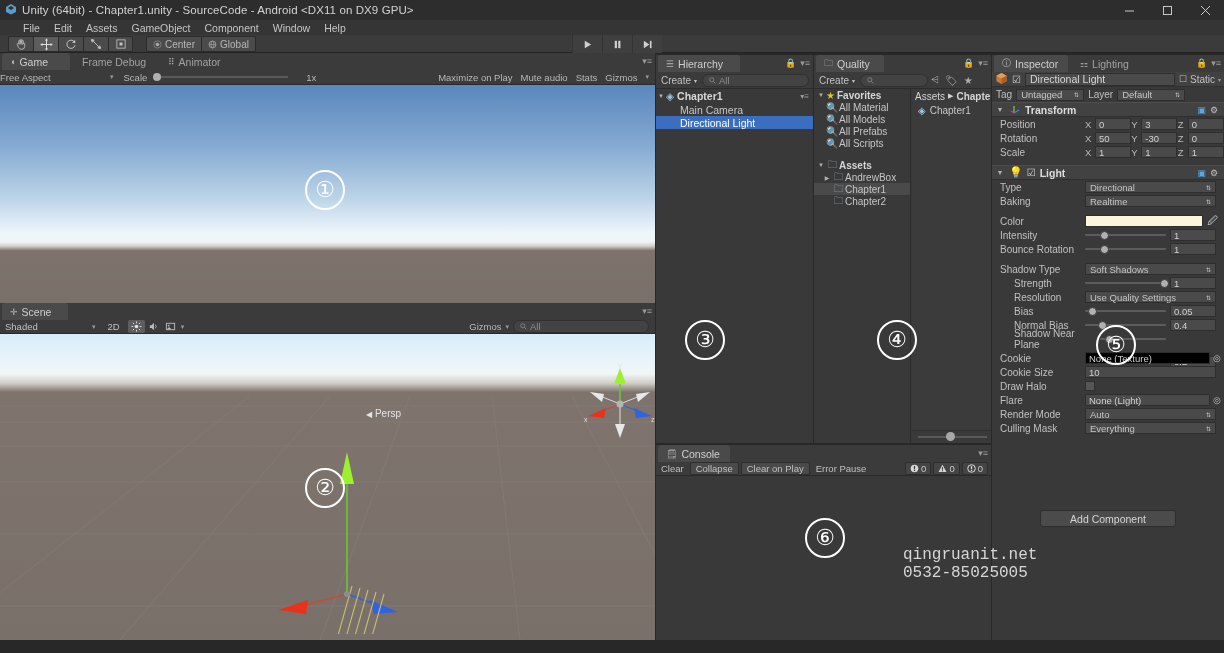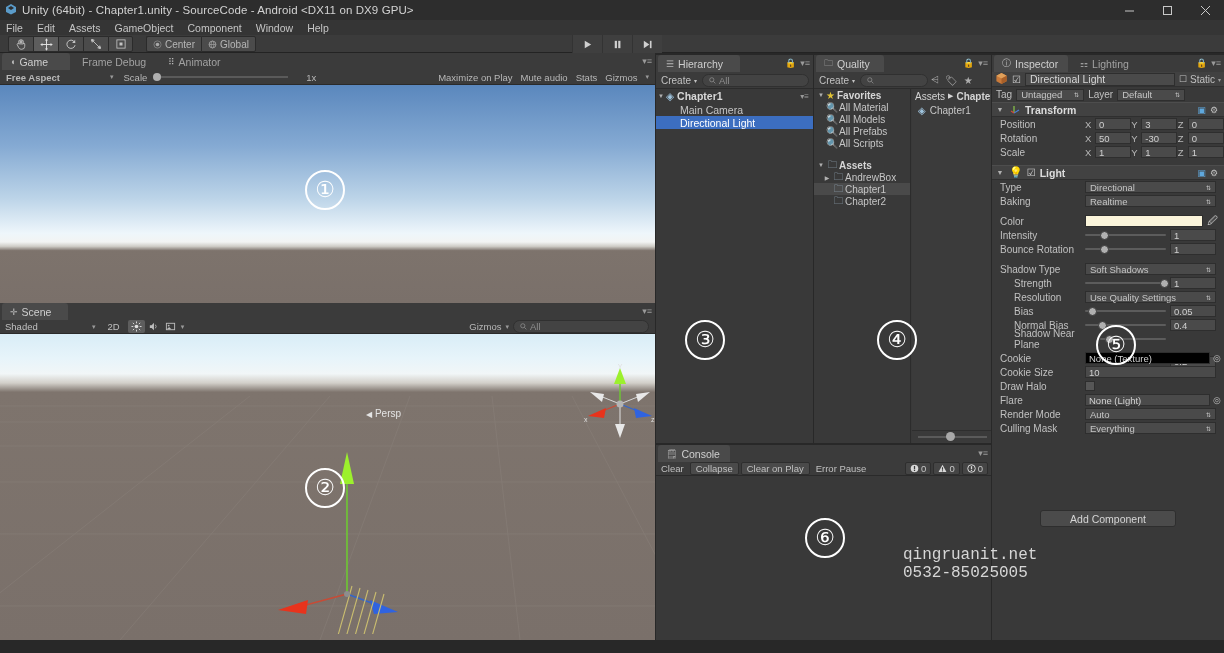--- a/index.html
+++ b/index.html
@@ -20,21 +20,21 @@
   .titlebar .ti { width:22px; text-align:center; color:#7fb4d8; font-size:11px; }
   .titlebar .tt { color:#d2d2d2; font-size:11.5px; letter-spacing:.1px; }
   .winbtns { position:absolute; right:0; top:0; height:20px; display:flex; }
   .winbtn { width:38px; height:20px; display:flex; align-items:center; justify-content:center;
             color:#c8c8c8; font-size:12px; }
   .winbtn svg { display:block; }
 
   
   .menubar {
     position:absolute; left:0; top:20px; width:1224px; height:15px;
-    background:#353535; display:flex; align-items:center; padding-left:6px;
+    background:#353535; display:flex; align-items:center; padding-left:23px;
   }
   .menubar span { color:#c5c5c5; font-size:10.5px; margin-right:14px; }
 
   
   .maintool {
     position:absolute; left:0; top:35px; width:1224px; height:18px;
     background:#3b3b3b; border-bottom:1px solid #232323;
   }
   .toolgroup { position:absolute; left:8px; top:1px; display:flex; }
   .tbtn { width:25px; height:16px; background:#4b4b4b; border:1px solid #2b2b2b; border-right:none;
@@ -276,21 +276,21 @@
       <div class="tab inactive" style="left:74px;width:84px;">
         <span>Frame Debug</span>
       </div>
       <div class="tab inactive" style="left:160px;width:78px;">
         <span class="ico">⠿</span>
         <span>Animator</span>
       </div>
       <div class="tabright">▾≡</div>
     </div>
     <div id="gv-sub">
-      <div style="padding-left:6px;width:110px;font-weight:bold;">
+      <div style="width:110px;">
         <span>Free Aspect</span>
       </div>
       <span style="font-size:7px;color:#9a9a9a;">▾</span>
       <span style="margin-left:10px;">Scale</span>
       <div style="position:relative;width:135px;height:12px;margin-left:6px;">
         <div style="position:absolute;left:8px;right:0;top:5px;height:2px;background:#5a5a5a;"></div>
         <div style="position:absolute;left:0;top:2px;width:8px;height:8px;border-radius:50%;background:#b0b0b0;"></div>
       </div>
       <span style="margin-left:18px;">1x</span>
       <div style="margin-left:auto;display:flex;gap:8px;padding-right:6px;align-items:center;">

